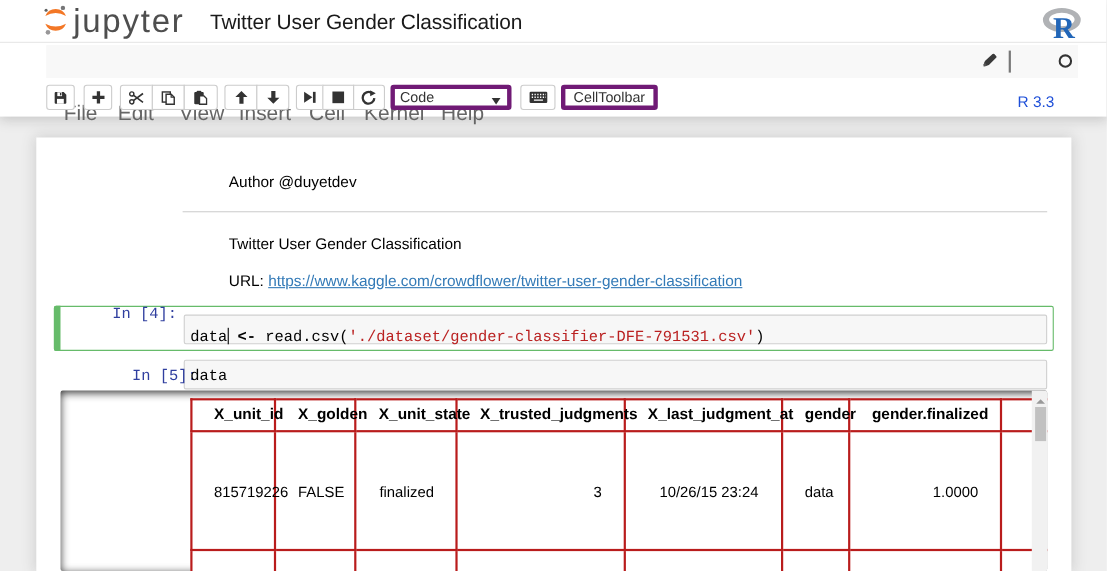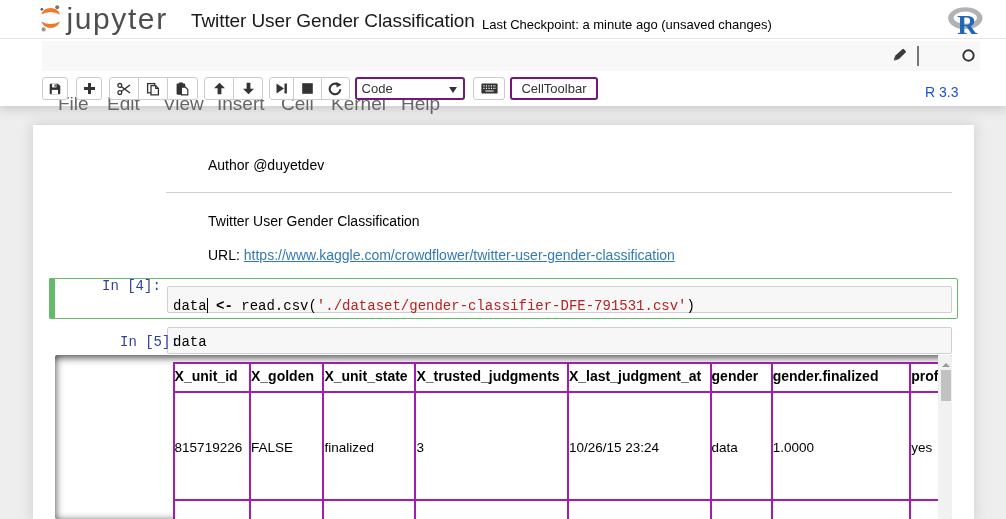--- a/index.html
+++ b/index.html
@@ -9,21 +9,21 @@
 #header { position:absolute; left:0; top:0; width:1006px; height:106px; background:#fff;
   box-shadow:0 2px 10px 1px rgba(87,87,87,0.25); }
 #hline { position:absolute; left:0; top:38px; width:1006px; height:1px; background:#e7e7e7; }
 #title { position:absolute; left:191px; top:10.2px; font-size:19px; letter-spacing:-0.1px; color:#1a1a1a; }
 #chk { position:absolute; left:482px; top:17.3px; font-size:13px; color:#000; }
 #menubar { position:absolute; left:41.6px; top:41px; width:938.8px; height:30px; background:#f8f8f8; }
 .mi { position:absolute; top:48.5px; font-size:19px; color:#666;margin-top:44px; }
 #vsep { position:absolute; left:917.3px; top:46px; width:1.6px; height:19.5px; background:#777; }
 #r33 { position:absolute; left:925px; top:48px; font-size:14px; color:#1d4ed8;margin-top:36px; }
 
-.btn { position:absolute; top:77.3px; height:23.2px; background:#fff; border:2px solid #701a75;
+.btn { position:absolute; top:77.3px; height:23.2px; background:#fff; border:4px solid #701a75;
   border-radius:3px; display:flex; align-items:center; justify-content:center; }
 .grp { position:absolute; top:77.3px; height:23.2px; display:flex; }
 .grp .b { height:23.2px; background:#fff; border:1px solid #cccccc; margin-left:-1px;
   display:flex; align-items:center; justify-content:center; }
 .grp .b:first-child { margin-left:0; border-radius:3px 0 0 3px; }
 .grp .b:last-child { border-radius:0 3px 3px 0; }
 .grp .b.only { border-radius:3px; }
 #nb { position:absolute; left:33.3px; top:124.5px; width:940.4px; height:395px; background:#fff;
   box-shadow:0 0 12px 1px rgba(87,87,87,0.2); }
 .md { position:absolute; font-size:14px; color:#000;margin-left:36px; }
@@ -34,41 +34,40 @@
 #cell4bar { position:absolute; left:-1px; top:-1px; width:6px; height:41.3px; background:#66BB6A;
   border-radius:2px 0 0 2px; }
 .inpbox { position:absolute; background:#f7f7f7; border:1px solid #cfcfcf; border-radius:2px; }
 .prompt { position:absolute; font-family:"Liberation Mono", monospace; font-size:14px; color:#303F9F; }
 .code { position:absolute; font-family:"Liberation Mono", monospace; font-size:14px; color:#000; white-space:pre; }
 .cstr { color:#BA2121; }
 .cur { display:inline-block; width:0px; border-left:1.3px solid #000; height:15px; vertical-align:-3px; }
 #oscroll { position:absolute; left:55px; top:355px; width:896.5px; height:164px; background:#fff;
   box-shadow:inset 0 2px 8px rgba(0,0,0,0.8); border-radius:2px; overflow:hidden; }
 #otbl { position:absolute; left:117.6px; top:6.8px; border-collapse:collapse; background:#fff; table-layout:fixed; width:887px; }
-#otbl th, #otbl td { border:2px solid #a21caf; font-size:14px; padding:2px 0; text-align:left;
+#otbl th, #otbl td { border:2px solid #b91c1c; font-size:14px; padding:2px 20px; text-align:right;
   vertical-align:middle; white-space:nowrap; }
 #otbl th { font-weight:bold; padding-bottom:5px; }
 #otbl td { font-size:13.5px; padding-top:6px; }
 
 #sbar { position:absolute; left:883px; top:0; width:13.5px; height:164px; background:#f1f1f1; }
 #sthumb { position:absolute; left:2.5px; top:15px; width:10.5px; height:30.5px; background:#c1c1c1; }
 </style>
 </head>
 <body>
 <div id="header">
   <svg class="abs" style="left:38px;top:3px" width="140" height="34" viewBox="0 0 140 34">
     <path d="M 3.2 11.5 A 10.1 10.1 0 0 1 22 11.5 A 19.5 19.5 0 0 0 3.2 11.5 Z" fill="#F37726"></path>
     <path d="M 3.2 18.5 A 10.1 10.1 0 0 0 22 18.5 A 19.5 19.5 0 0 1 3.2 18.5 Z" fill="#F37726"></path>
     <circle cx="3.9" cy="6.3" r="1.4" fill="#616262"></circle>
     <circle cx="19.2" cy="4.2" r="2" fill="#767677"></circle>
     <circle cx="5.6" cy="26.4" r="2.1" fill="#989798"></circle>
     <text x="28.5" y="26" font-size="30" letter-spacing="1.6" fill="#4E4E4E" font-family="Liberation Sans">jupyter</text>
   </svg>
   <div id="title">Twitter User Gender Classification</div>
-  <div id="chk">Last Checkpoint: a minute ago (unsaved changes)</div>
   <svg class="abs" style="left:943px;top:2px" width="46" height="36" viewBox="0 0 46 36">
     <path fill-rule="evenodd" d="M 22.3 5.3 A 17.2 10.9 0 1 0 22.3 27.1 A 17.2 10.9 0 1 0 22.3 5.3 Z M 22.3 9.6 A 11.6 6.1 0 1 1 22.3 21.8 A 11.6 6.1 0 1 1 22.3 9.6 Z" fill="#b0b2b5"></path>
     <text x="14.2" y="32.3" font-size="27.5" font-weight="bold" fill="#2266B8" font-family="Liberation Serif">R</text>
   </svg>
   <div id="hline"></div>
   <div id="menubar"></div>
   <div class="mi" style="left:58px">File</div>
   <div class="mi" style="left:107px">Edit</div>
   <div class="mi" style="left:163px">View</div>
   <div class="mi" style="left:217px">Insert</div>

